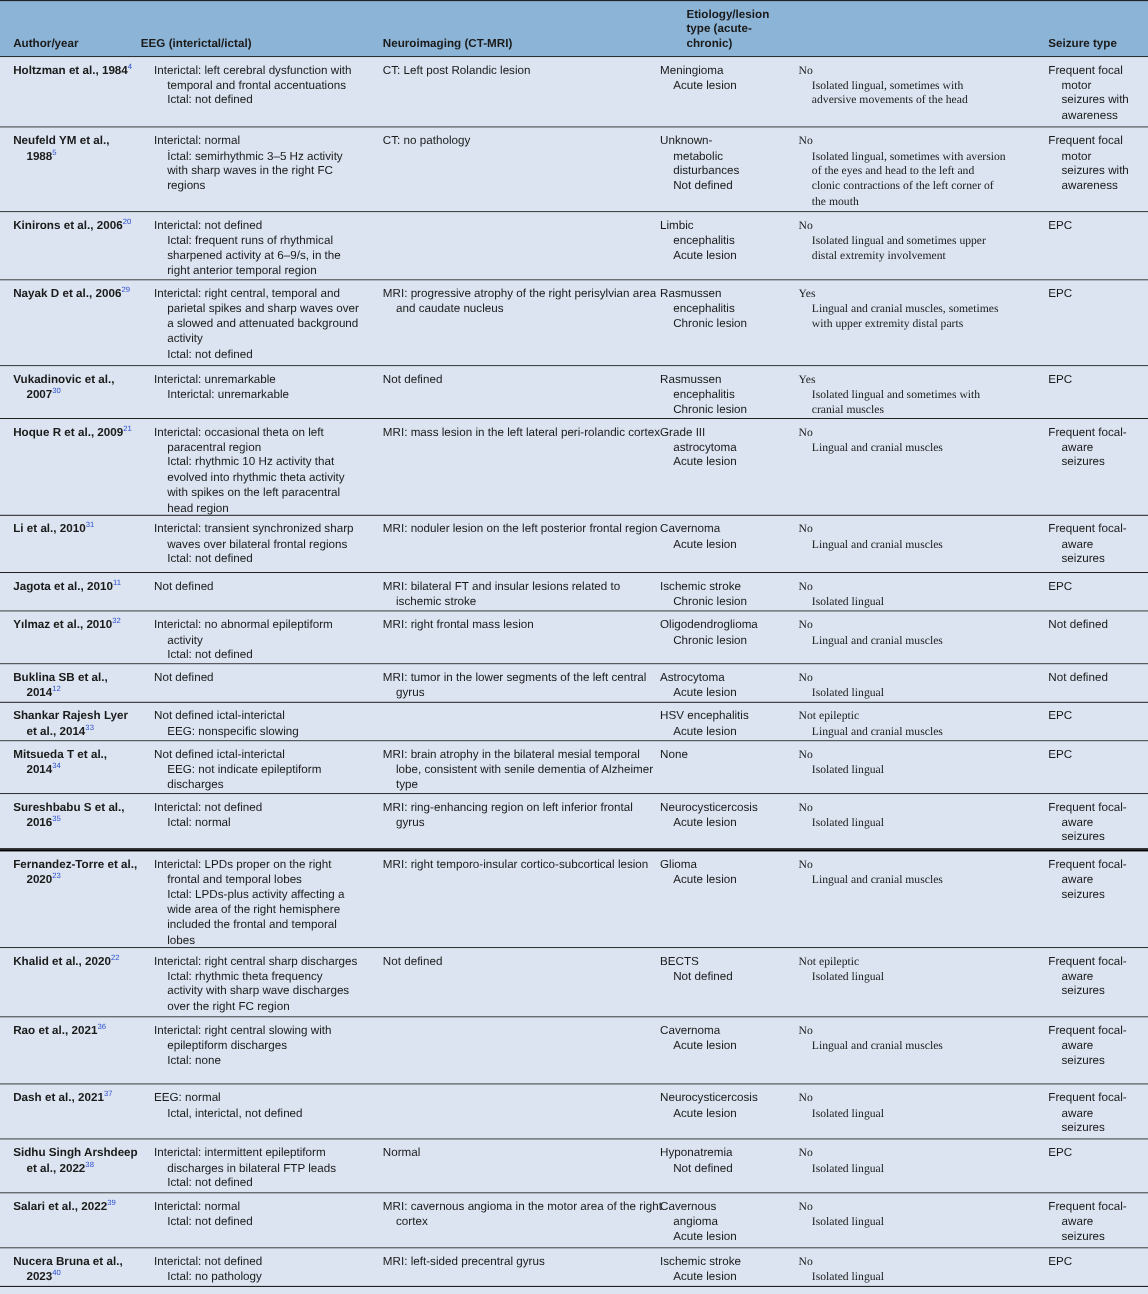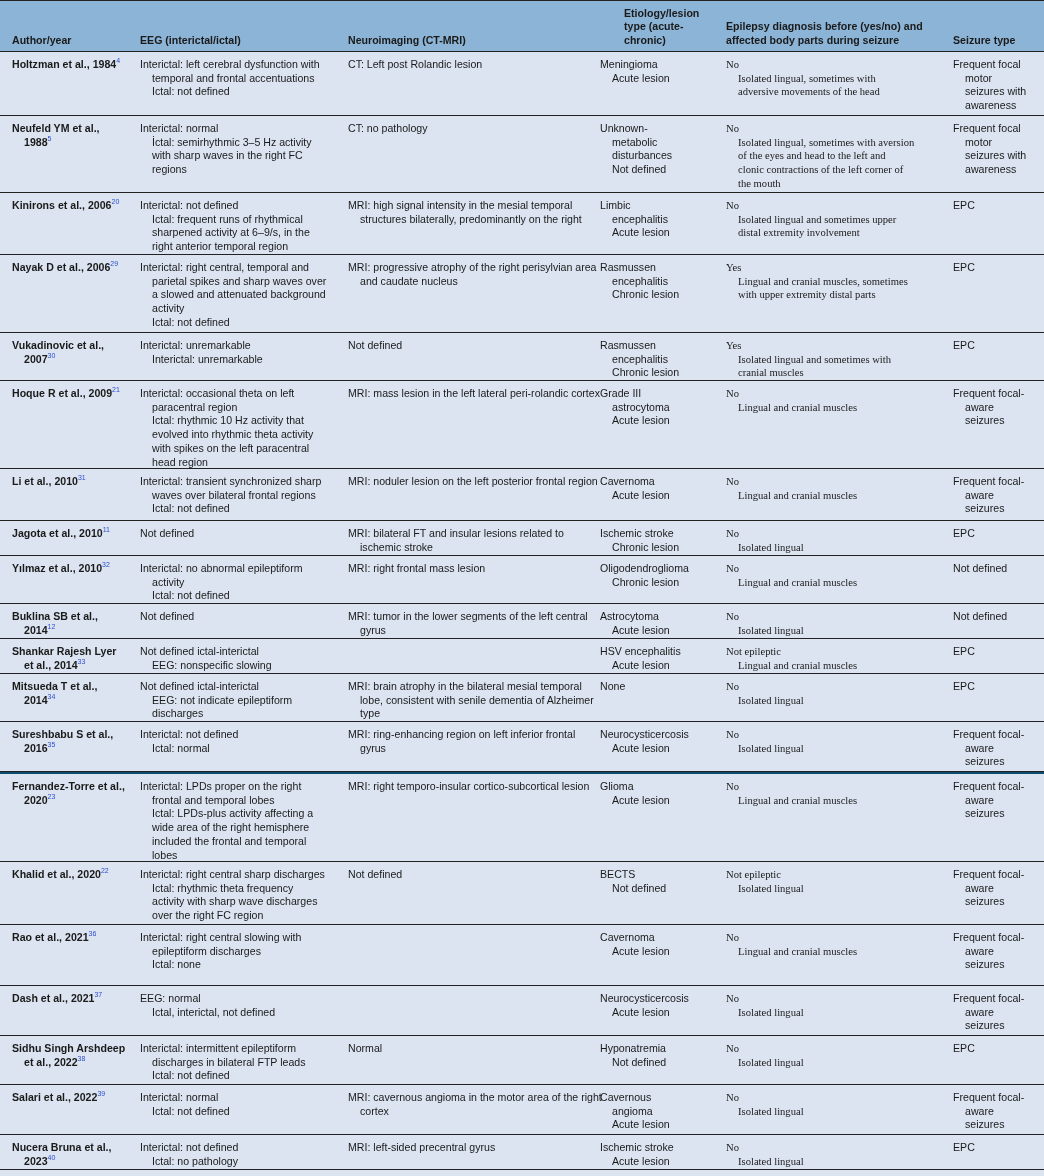--- a/index.html
+++ b/index.html
@@ -17,49 +17,45 @@
   }
   .th {
     position: absolute; bottom: 4px; font-weight: bold; line-height: 13.5px;
     color: #1a1a1a;
   }
   .row {
     position: absolute; left: 0; width: 1044px;
     border-bottom: 1.2px solid #222; box-sizing: border-box;
     background: #dbe4f0;
   }
-  .row.thick { border-top: 2px solid #0c4a6e; padding-left: 40px; }
+  .row.thick { border-top: 2px solid #000000; padding-left: 40px; }
   .cell { position: absolute; top: 6px; line-height: 13.7px; }
   .c0 { left: 12px; width: 120px; font-weight: bold; }
   .c1 { left: 140px; width: 205px; }
   .c2 { left: 348px; width: 270px; }
   .c3 { left: 600px; width: 100px; }
   .c4 { left: 726px; width: 230px; font-family: Liberation Serif, serif; }
   .c5 { left: 953px; width: 90px; }
   .line { display: block; white-space: nowrap; }
   .ind { padding-left: 12px; }
   sup { color: #2e4fd0; font-size: 7px; font-weight: normal; vertical-align: super; line-height: 0; }
 </style>
 </head>
 <body>
 
 <div class="table">
   <div class="thead">
     <div class="th" style="left:12px">Author/year</div>
-    <div class="th" style="left:140px">EEG (interictal/ictal)</div>
+    <div class="th" style="left:128px">EEG (interictal/ictal)</div>
     <div class="th" style="left:348px">Neuroimaging (CT-MRI)</div>
     <div class="th" style="left:624px">
       <span class="line">Etiology/lesion</span>
       <span class="line">type (acute-</span>
       <span class="line">chronic)</span>
     </div>
-    <div class="th" style="left:726px">
-      <span class="line">Epilepsy diagnosis before (yes/no) and</span>
-      <span class="line">affected body parts during seizure</span>
-    </div>
     <div class="th" style="left:953px">Seizure type</div>
   </div>
   <div id="tbody">
       <div class="row" style="top: 52px; height: 64px;">
         <div class="cell c0">
           <span class="line">Holtzman et al., 1984<sup>4</sup></span>
         </div>
         <div class="cell c1">
           <span class="line">Interictal: left cerebral dysfunction with</span>
           <span class="line ind">temporal and frontal accentuations</span>
@@ -120,24 +116,20 @@
       </div>
       <div class="row" style="top: 193px; height: 62px;">
         <div class="cell c0">
           <span class="line">Kinirons et al., 2006<sup>20</sup></span>
         </div>
         <div class="cell c1">
           <span class="line">Interictal: not defined</span>
           <span class="line ind">Ictal: frequent runs of rhythmical</span>
           <span class="line ind">sharpened activity at 6–9/s, in the</span>
           <span class="line ind">right anterior temporal region</span>
-        </div>
-        <div class="cell c2">
-          <span class="line">MRI: high signal intensity in the mesial temporal</span>
-          <span class="line ind">structures bilaterally, predominantly on the right</span>
         </div>
         <div class="cell c3">
           <span class="line">Limbic</span>
           <span class="line ind">encephalitis</span>
           <span class="line ind">Acute lesion</span>
         </div>
         <div class="cell c4">
           <span class="line">No</span>
           <span class="line ind">Isolated lingual and sometimes upper</span>
           <span class="line ind">distal extremity involvement</span>

